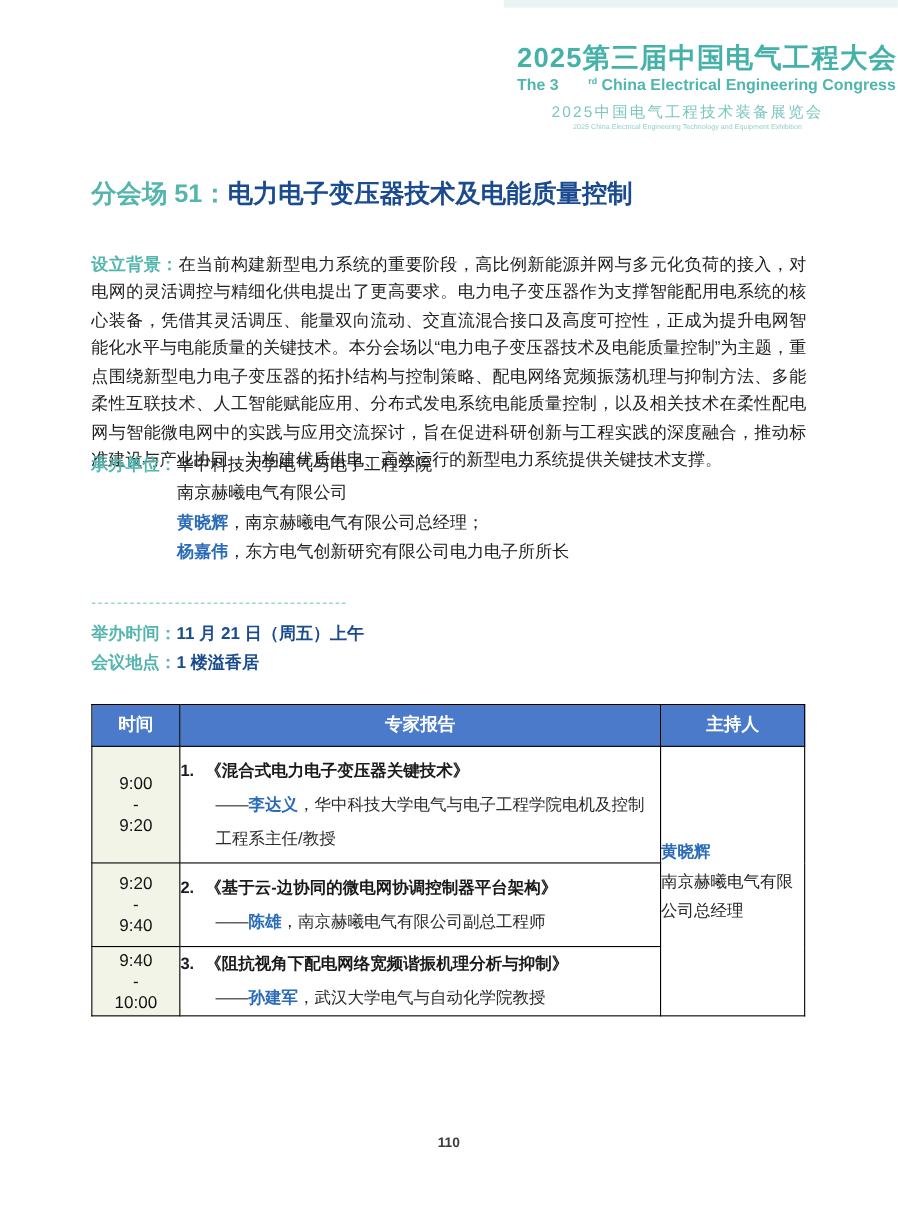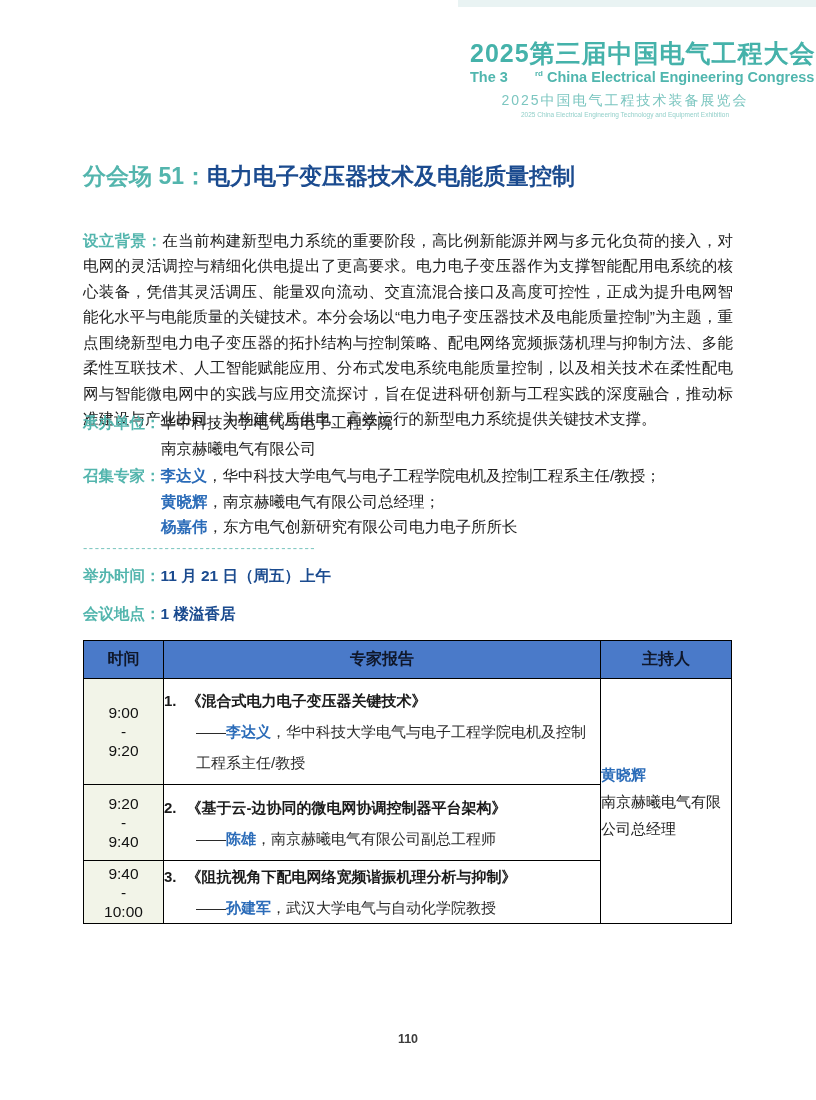--- a/index.html
+++ b/index.html
@@ -33,30 +33,30 @@
   .org-indent{padding-left:78px;}
 
   .conv-block{position:absolute;top:463px;left:0;width:650px;font-size:15.5px;line-height:25.5px;}
   .conv-line{white-space:nowrap;}
   .conv-indent{padding-left:78px;}
   .name-blue{color:#2a6bb8;font-weight:bold;}
 
   .separator{position:absolute;top:540px;left:0;width:650px;color:#7cc6c0;font-size:13px;letter-spacing:1.5px;white-space:nowrap;overflow:hidden;}
 
   .info-time{position:absolute;top:566px;left:0;font-size:15.5px;font-weight:bold;white-space:nowrap;}
-  .info-venue{position:absolute;top:592px;left:0;font-size:15.5px;font-weight:bold;white-space:nowrap;margin-top:12px;}
+  .info-venue{position:absolute;top:592px;left:0;font-size:15.5px;font-weight:bold;white-space:nowrap;}
   .info-val{color:#1b4b8f;}
 
   
   table.schedule{position:absolute;top:640px;left:0;border-collapse:collapse;width:648px;table-layout:fixed;}
   table.schedule td,table.schedule th{border:1.2px solid #000;padding:0;vertical-align:middle;}
   .col-time{width:80px;}
   .col-report{width:437px;}
   .col-mod{width:131px;}
-  th.hdr{background:#4a7ac9;color:#0f172a;font-size:16px;font-weight:bold;height:37px;text-align:center;}
+  th.hdr{background:#4a7ac9;color:#ffffff;font-size:16px;font-weight:bold;height:37px;text-align:center;}
   td.time-cell{background:#f2f4e8;text-align:center;font-size:15.5px;color:#111;line-height:19px;margin-top:44px;}
   td.report-cell{background:#ffffff;padding:8px 10px 8px 14px;font-size:15px;line-height:31px;}
   .report-title{font-weight:bold;color:#1a1a1a;}
   .report-num{font-weight:bold;margin-right:10px;}
   .report-speaker{color:#2b2b2b;padding-left:32px;}
   td.mod-cell{background:#ffffff;padding:0 12px;font-size:15px;line-height:27px;vertical-align:middle;}
   .mod-name{color:#2a6bb8;font-weight:bold;}
   .mod-org{color:#222;}
   .r1{height:106px;} .r2{height:76px;} .r3{height:62px;}
 
@@ -79,21 +79,20 @@
   <h1 class="page-title"><span class="t-teal">分会场 51：</span><span class="t-blue">电力电子变压器技术及电能质量控制</span></h1>
 
   <p class="bg-para"><span class="label-teal">设立背景：</span><span>在当前构建新型电力系统的重要阶段，高比例新能源并网与多元化负荷的接入，对电网的灵活调控与精细化供电提出了更高要求。电力电子变压器作为支撑智能配用电系统的核心装备，凭借其灵活调压、能量双向流动、交直流混合接口及高度可控性，正成为提升电网智能化水平与电能质量的关键技术。本分会场以“电力电子变压器技术及电能质量控制”为主题，重点围绕新型电力电子变压器的拓扑结构与控制策略、配电网络宽频振荡机理与抑制方法、多能柔性互联技术、人工智能赋能应用、分布式发电系统电能质量控制，以及相关技术在柔性配电网与智能微电网中的实践与应用交流探讨，旨在促进科研创新与工程实践的深度融合，推动标准建设与产业协同，为构建优质供电、高效运行的新型电力系统提供关键技术支撑。</span></p>
 
   <div class="org-block">
     <div class="org-line"><span class="label-teal">承办单位：</span><span>华中科技大学电气与电子工程学院</span></div>
     <div class="org-line org-indent">南京赫曦电气有限公司</div>
   </div>
 
   <div class="conv-block">
-    <div class="conv-line"><span class="label-teal">召集专家：</span><span class="name-blue">李达义</span><span>，华中科技大学电气与电子工程学院电机及控制工程系主任/教授；</span></div>
     <div class="conv-line conv-indent"><span class="name-blue">黄晓辉</span><span>，南京赫曦电气有限公司总经理；</span></div>
     <div class="conv-line conv-indent"><span class="name-blue">杨嘉伟</span><span>，东方电气创新研究有限公司电力电子所所长</span></div>
   </div>
 
   <div class="separator">----------------------------------------</div>
 
   <div class="info-time"><span class="label-teal">举办时间：</span><span class="info-val">11 月 21 日（周五）上午</span></div>
   <div class="info-venue"><span class="label-teal">会议地点：</span><span class="info-val">1 楼溢香居</span></div>
 
   <table class="schedule">

